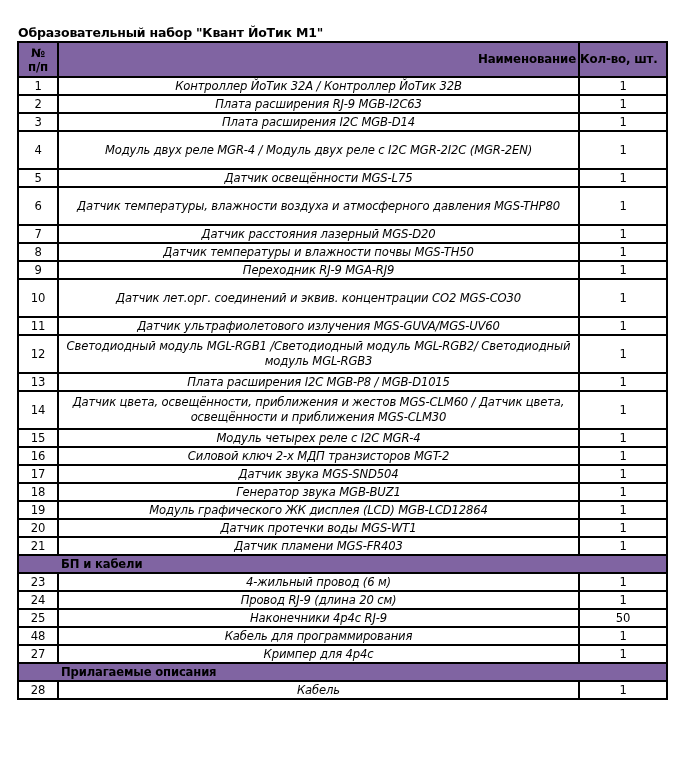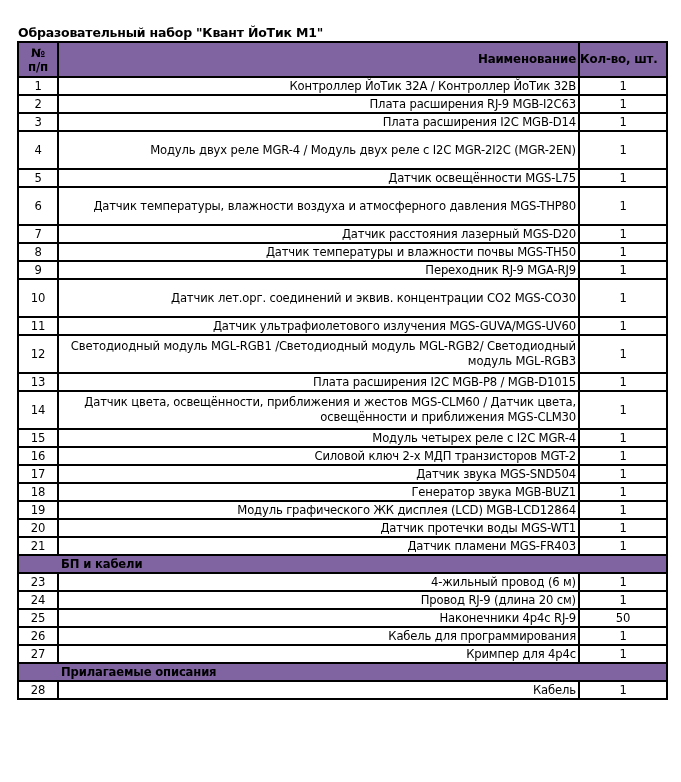--- a/index.html
+++ b/index.html
@@ -52,21 +52,21 @@
     thead th.h-num {
       text-align: center;
       line-height: 14px;
       height: 33px;
     }
     thead th.h-name { text-align: right; }
     thead th.h-qty { text-align: left; white-space: nowrap; padding: 0; }
     tr.r1 td { height: 16px; }
     tr.r2 td { height: 36px; }
     td.num { text-align: center; }
-    td.name { text-align: right; padding-left: 3px; }
+    td.name { text-align: center; padding-left: 3px; font-style: italic; }
     td.qty { text-align: center; }
     tr.section td {
       background: #8064a2;
       height: 16px;
     }
     tr.section td.sec-label {
       font-weight: bold;
       padding-left: 3px;
       border-left: 2px solid #000;
     }
@@ -217,21 +217,21 @@
         <td class="num">24</td>
         <td class="name">Провод RJ-9 (длина 20 см)</td>
         <td class="qty">1</td>
       </tr>
       <tr class="r1">
         <td class="num">25</td>
         <td class="name">Наконечники 4р4с RJ-9</td>
         <td class="qty">50</td>
       </tr>
       <tr class="r1">
-        <td class="num">26</td>
+        <td class="num">48</td>
         <td class="name">Кабель для программирования</td>
         <td class="qty">1</td>
       </tr>
       <tr class="r1">
         <td class="num">27</td>
         <td class="name">Кримпер для 4р4с</td>
         <td class="qty">1</td>
       </tr>
       <tr class="section">
         <td class="sec-num"></td>

